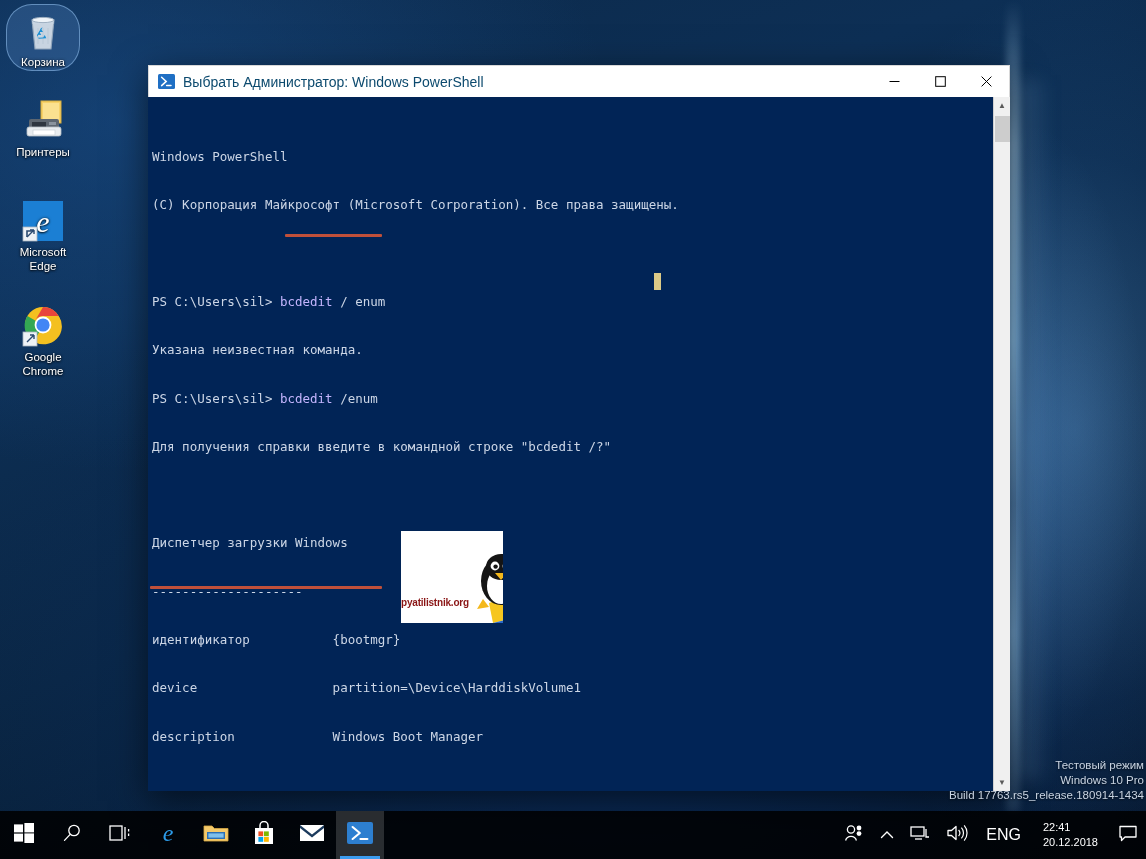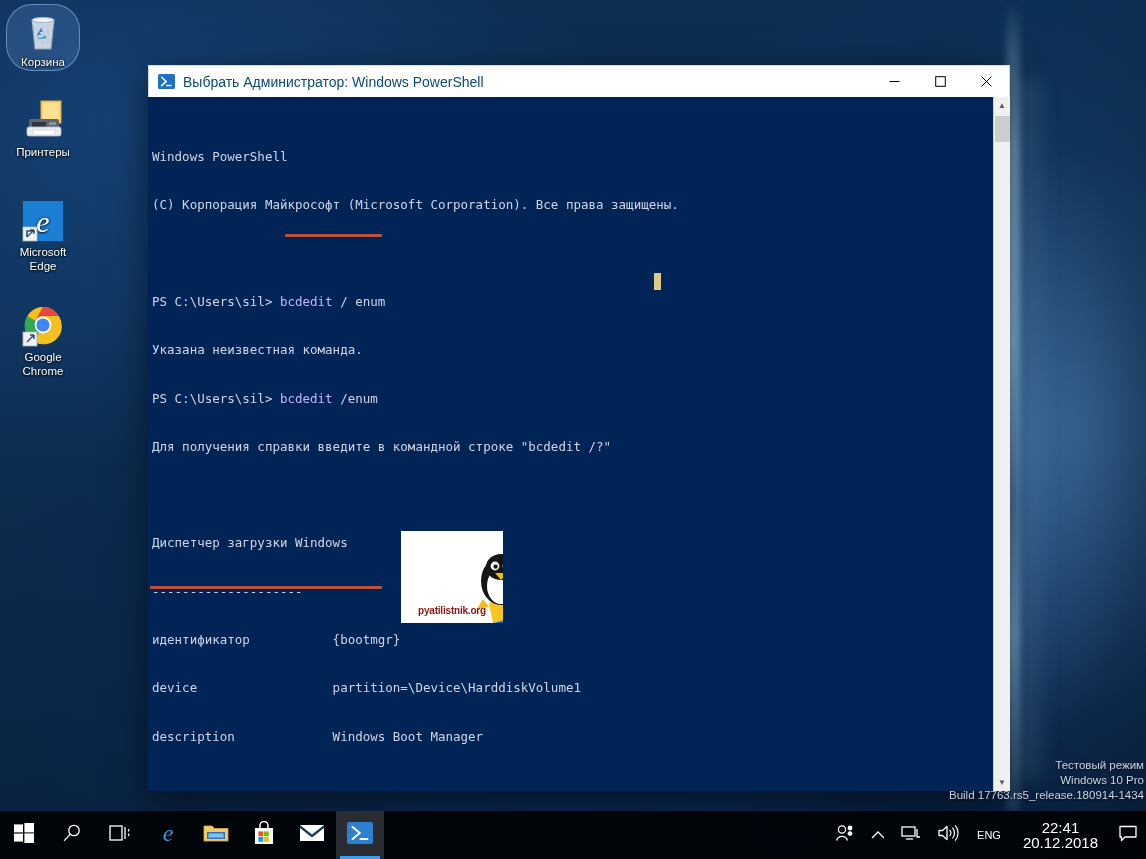--- a/index.html
+++ b/index.html
@@ -145,22 +145,22 @@
   
   #watermark {
     position: absolute;
     left: 253px; top: 434px;
     width: 102px; height: 92px;
     background: #ffffff;
     overflow: hidden;
   }
   #wm-text {
     position: absolute;
-    bottom: 4px; left: 0; width: 100%;
-    text-align: center;
+    bottom: 12px; left: 0; width: 100%;
+    text-align: left;
     font-family: "Liberation Sans", sans-serif;
     font-size: 10px;
     font-weight: bold;
     color: #8a1515;
     letter-spacing: -0.2px;
   }
 
   
   #ps-scroll {
     width: 17px;
@@ -223,29 +223,29 @@
     display: flex;
     align-items: center;
     height: 48px;
     color: #ffffff;
   }
   .tray-item {
     display: flex; align-items: center; justify-content: center;
     height: 48px; padding: 0 8px;
     cursor: default;
   }
-  #tray-lang { font-size: 11px; padding: 0 10px; }
+  #tray-lang { font-size: 16px; padding: 0 10px; }
   #tray-clock {
-    font-size: 15px;
+    font-size: 11px;
     line-height: 15px;
     text-align: center;
     padding: 0 12px;
     height: 48px;
     display: flex; flex-direction: column;
-    align-items: center; justify-content: center;
+    align-items: flex-start; justify-content: center;
     cursor: default;
   }
   #tray-action { width: 36px; }
 </style>
 </head>
 <body>
 
 <div id="desktop">
   <div id="light-streak"></div>
   <div id="light-streak2"></div>

